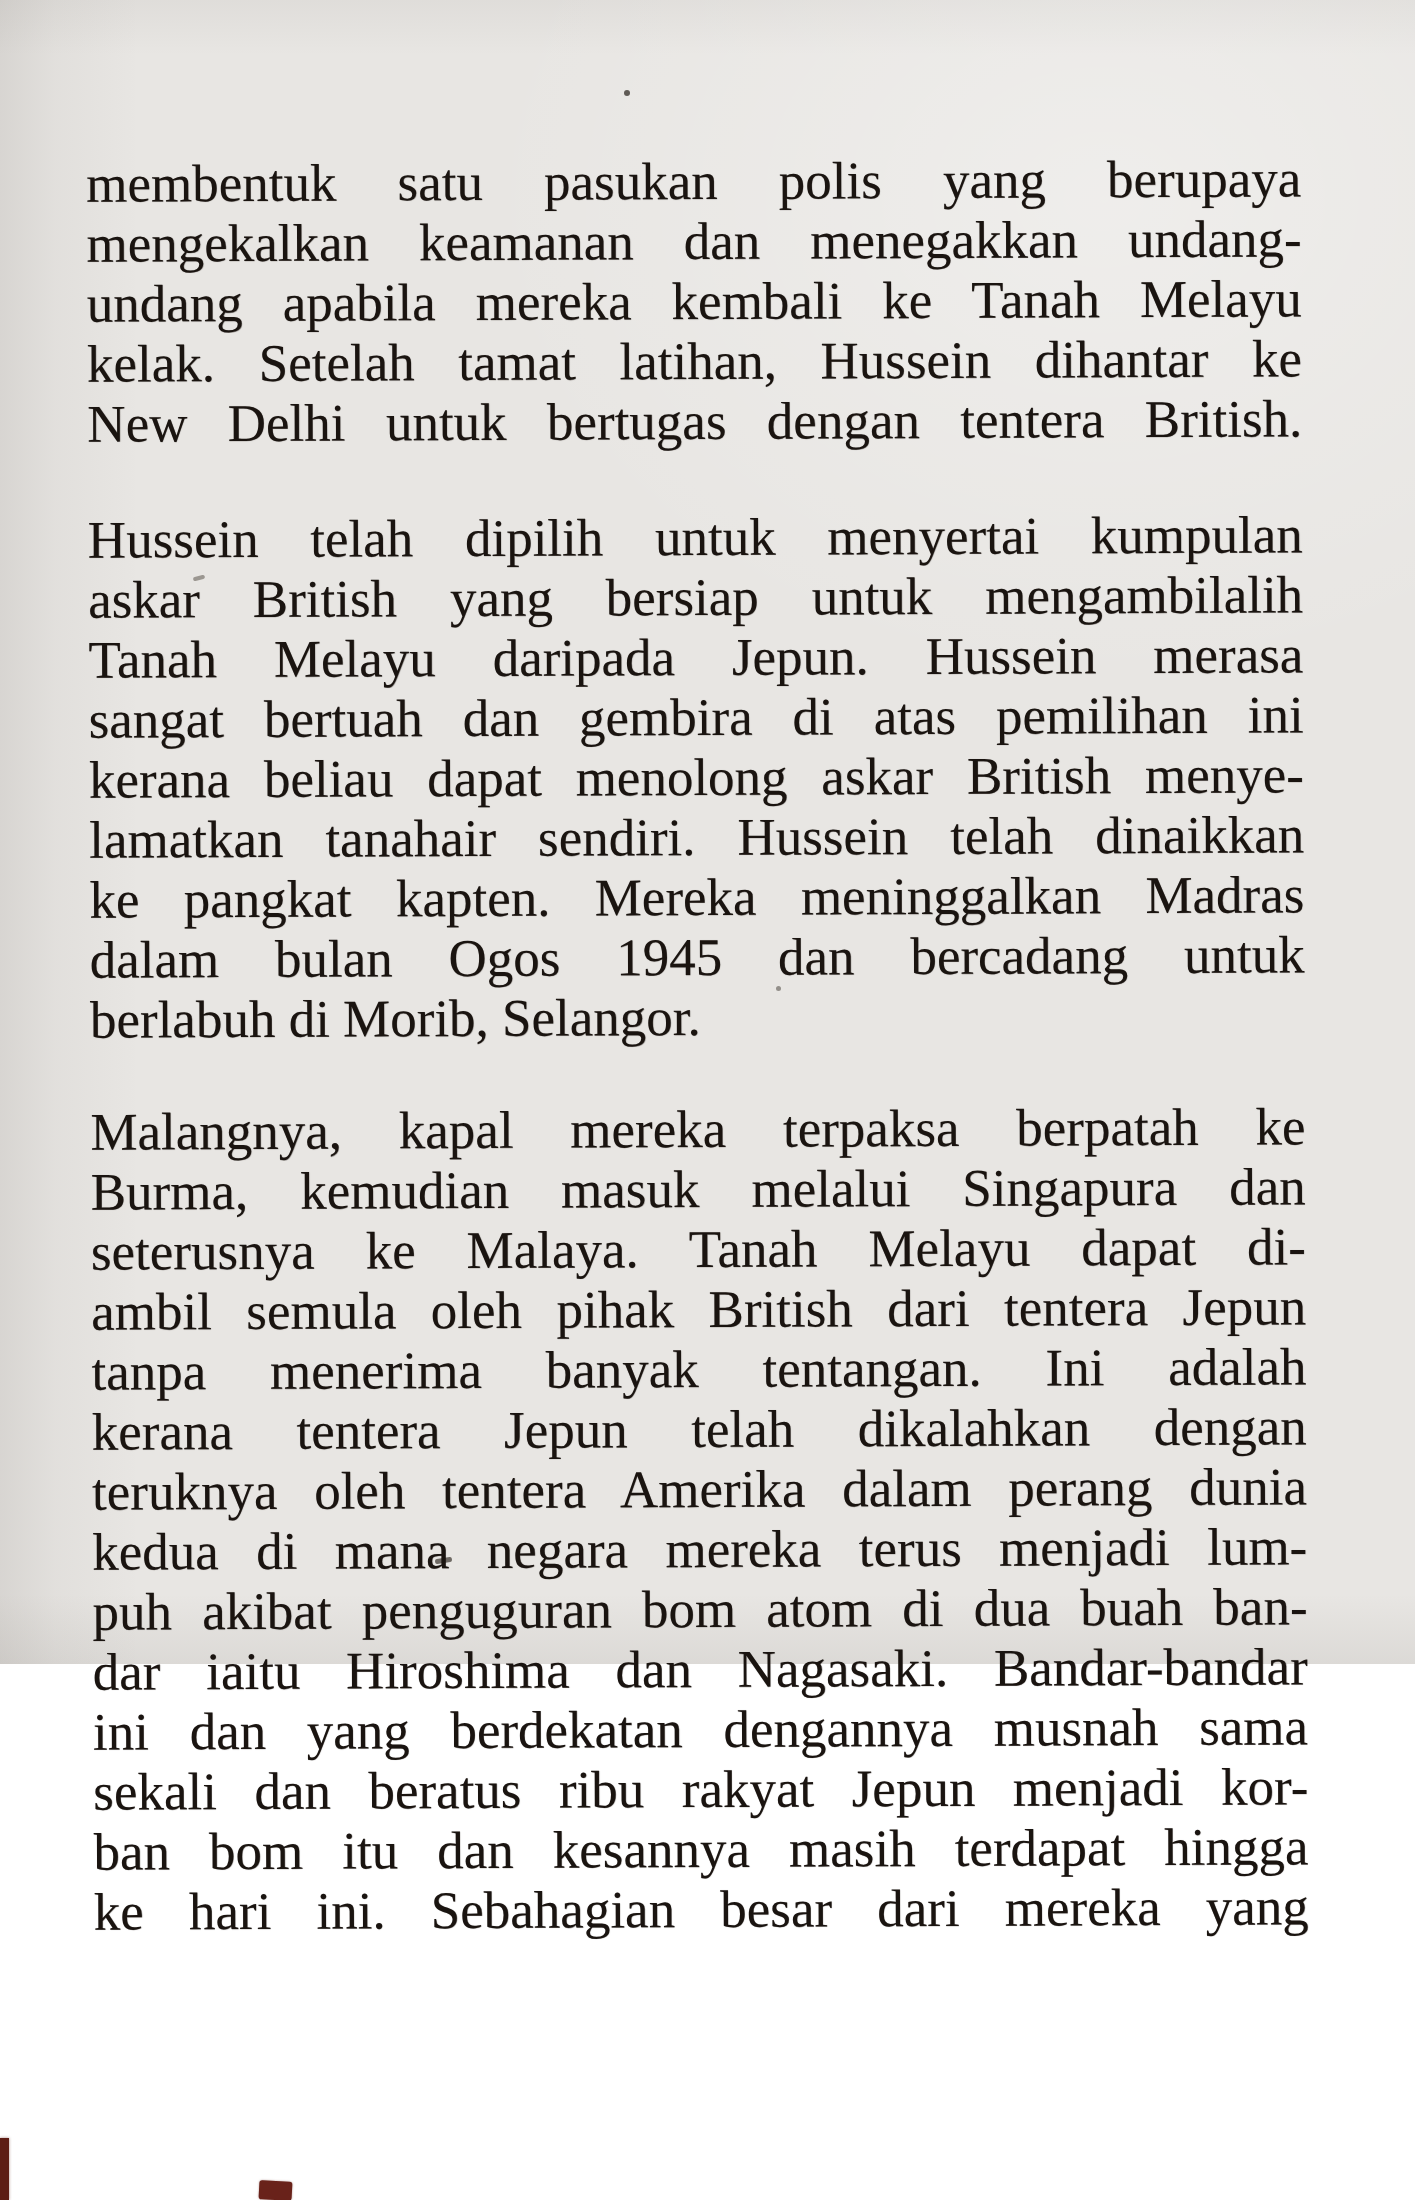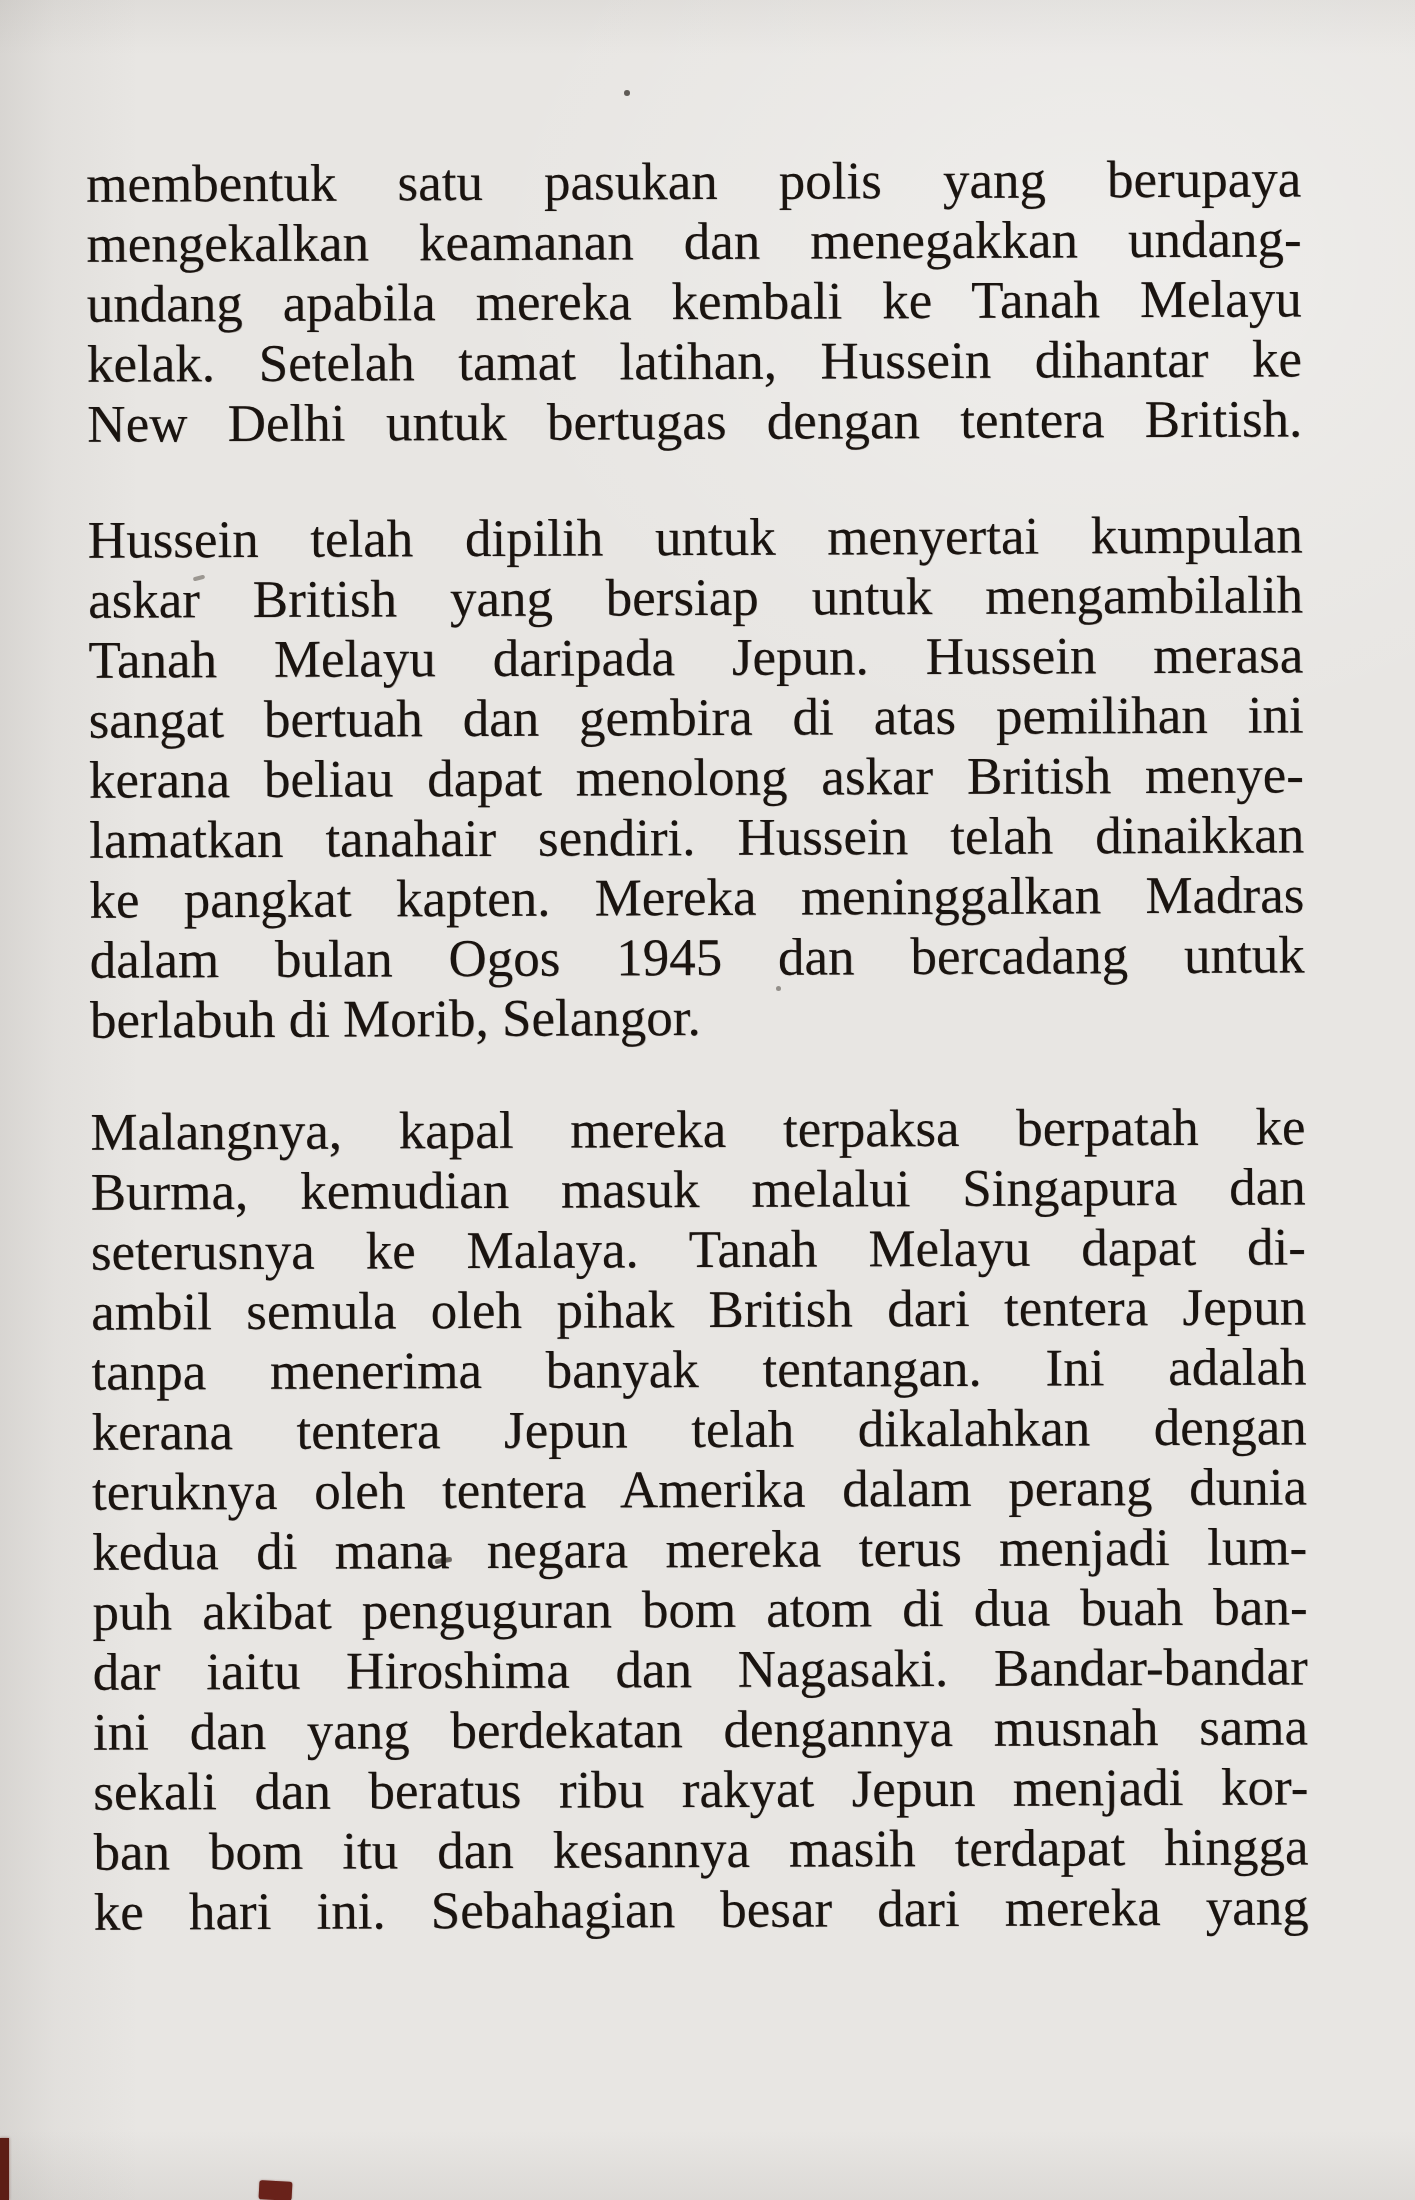--- a/index.html
+++ b/index.html
@@ -7,21 +7,21 @@
     padding: 0;
     width: 1415px;
     height: 2200px;
     overflow: hidden;
     font-family: "Liberation Serif", serif;
   }
   .page {
     position: absolute;
     left: 0; top: 0;
     width: 1415px;
-    height: 2200px;
+    height: 1664px;
     background:
       radial-gradient(ellipse 900px 700px at 78% 12%, rgba(255,255,255,0.30), rgba(255,255,255,0) 70%),
       linear-gradient(90deg, rgba(70,62,55,0.10) 0px, rgba(70,62,55,0.04) 55px, rgba(70,62,55,0.00) 140px),
       linear-gradient(0deg, rgba(60,52,45,0.07) 0px, rgba(60,52,45,0.00) 70px),
       linear-gradient(180deg, rgba(60,52,45,0.05) 0px, rgba(60,52,45,0.00) 55px),
       #e8e6e3;
   }
   .textblock {
     position: absolute;
     left: 90px;

